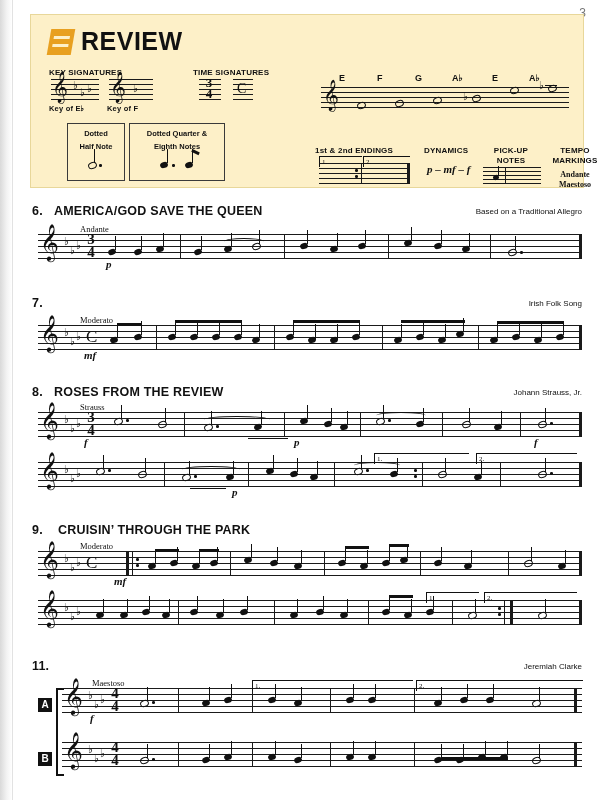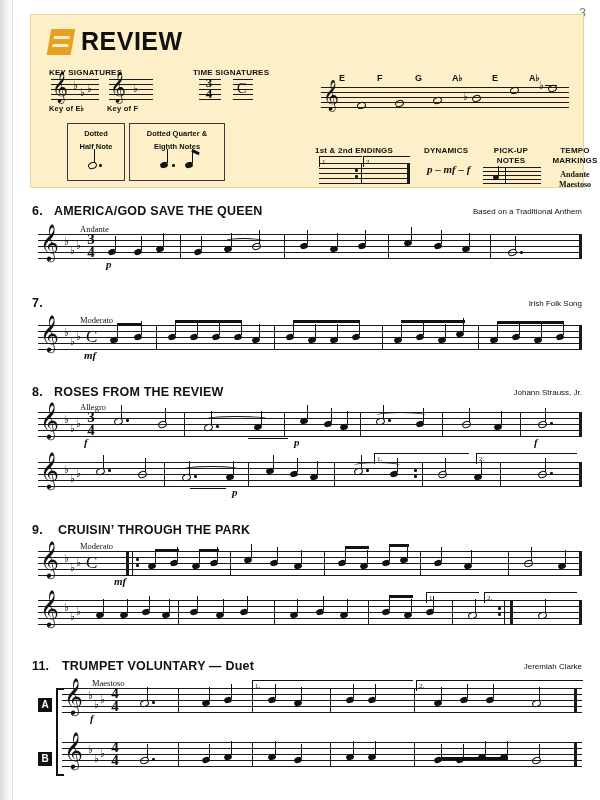--- a/index.html
+++ b/index.html
@@ -376,21 +376,21 @@
       <div class="stem" style="left:15px; top:-1px; height:10px;"></div>
     </div>
 
     <div class="rv-label" style="left:518px; top:131px; width:52px; line-height:10px; text-align:center;">TEMPO<br>MARKINGS</div>
     <div style="position:absolute; left:518px; top:155px; width:52px; text-align:center; font-family:'Liberation Serif',serif; font-weight:bold; font-size:8px;">Andante</div>
     <div style="position:absolute; left:518px; top:165px; width:52px; text-align:center; font-family:'Liberation Serif',serif; font-weight:bold; font-size:8px;">Maestoso</div>
   </div>
 
   <div class="song-head" style="left:20px; top:204px;">6.</div>
   <div class="song-head" style="left:42px; top:204px;">AMERICA/GOD SAVE THE QUEEN</div>
-  <div class="song-credit" style="right:18px; top:207px; width:220px;">Based on a Traditional Anthem</div>
+  <div class="song-credit" style="right:18px; top:207px; width:220px;">Based on a Traditional Allegro</div>
   <div class="tempo-word" style="left:68px; top:224px;">Andante</div>
 
   <div class="staff" style="left:26px; top:234px; width:544px; height:24px;">
     <div class="ln" style="top:0px;"></div>
       <div class="ln" style="top:6px;"></div>
     <div class="ln" style="top:12px;"></div>
       <div class="ln" style="top:18px;"></div>
     <div class="ln" style="top:24px;"></div>
     <div class="clef" style="left:2px; top:-8px; font-size:32px;">𝄞</div>
     <div class="flat" style="left:26px; top:2px;">♭</div>
@@ -501,21 +501,21 @@
       <div class="stem" style="left:481px; top:-4px; height:14px;"></div>
     <div class="stem" style="left:503px; top:-1px; height:14px;"></div>
       <div class="stem" style="left:525px; top:-4px; height:14px;"></div>
     <div class="flagbeam" style="left:459px; top:-4px; width:67px;"></div>
   </div>
   <div class="dyn" style="left:72px; top:349px;">mf</div>
 
   <div class="song-head" style="left:20px; top:385px;">8.</div>
   <div class="song-head" style="left:42px; top:385px;">ROSES FROM THE REVIEW</div>
   <div class="song-credit" style="right:18px; top:388px; width:200px;">Johann Strauss, Jr.</div>
-  <div class="tempo-word" style="left:68px; top:402px;">Allegro</div>
+  <div class="tempo-word" style="left:68px; top:402px;">Strauss</div>
 
   <div class="staff" style="left:26px; top:412px; width:544px; height:24px;">
     <div class="ln" style="top:0px;"></div>
       <div class="ln" style="top:6px;"></div>
     <div class="ln" style="top:12px;"></div>
       <div class="ln" style="top:18px;"></div>
     <div class="ln" style="top:24px;"></div>
     <div class="clef" style="left:2px; top:-8px; font-size:32px;">𝄞</div>
     <div class="flat" style="left:26px; top:2px;">♭</div>
     <div class="flat" style="left:32px; top:11px;">♭</div>
@@ -739,21 +739,20 @@
       <div class="stem" style="left:507px; top:-1px; height:14px;"></div>
   </div>
   <div class="ending-box" style="left:414px; top:592px; width:52px;">
     <span>1.</span>
   </div>
   <div class="ending-box" style="left:472px; top:592px; width:92px;">
     <span>2.</span>
   </div>
 
   <div class="song-head" style="left:20px; top:659px;">11.</div>
-  <div class="song-head" style="left:50px; top:659px;">TRUMPET VOLUNTARY — Duet</div>
   <div class="song-credit" style="right:18px; top:662px; width:200px;">Jeremiah Clarke</div>
   <div class="tempo-word" style="left:80px; top:678px;">Maestoso</div>
 
   <div class="ab-label" style="left:26px; top:698px;">A</div>
   <div class="ab-label" style="left:26px; top:752px;">B</div>
   <div class="brace" style="left:44px; top:688px; height:84px;"></div>
 
   <div class="staff" style="left:50px; top:688px; width:520px; height:24px;">
     <div class="ln" style="top:0px;"></div>
       <div class="ln" style="top:6px;"></div>

